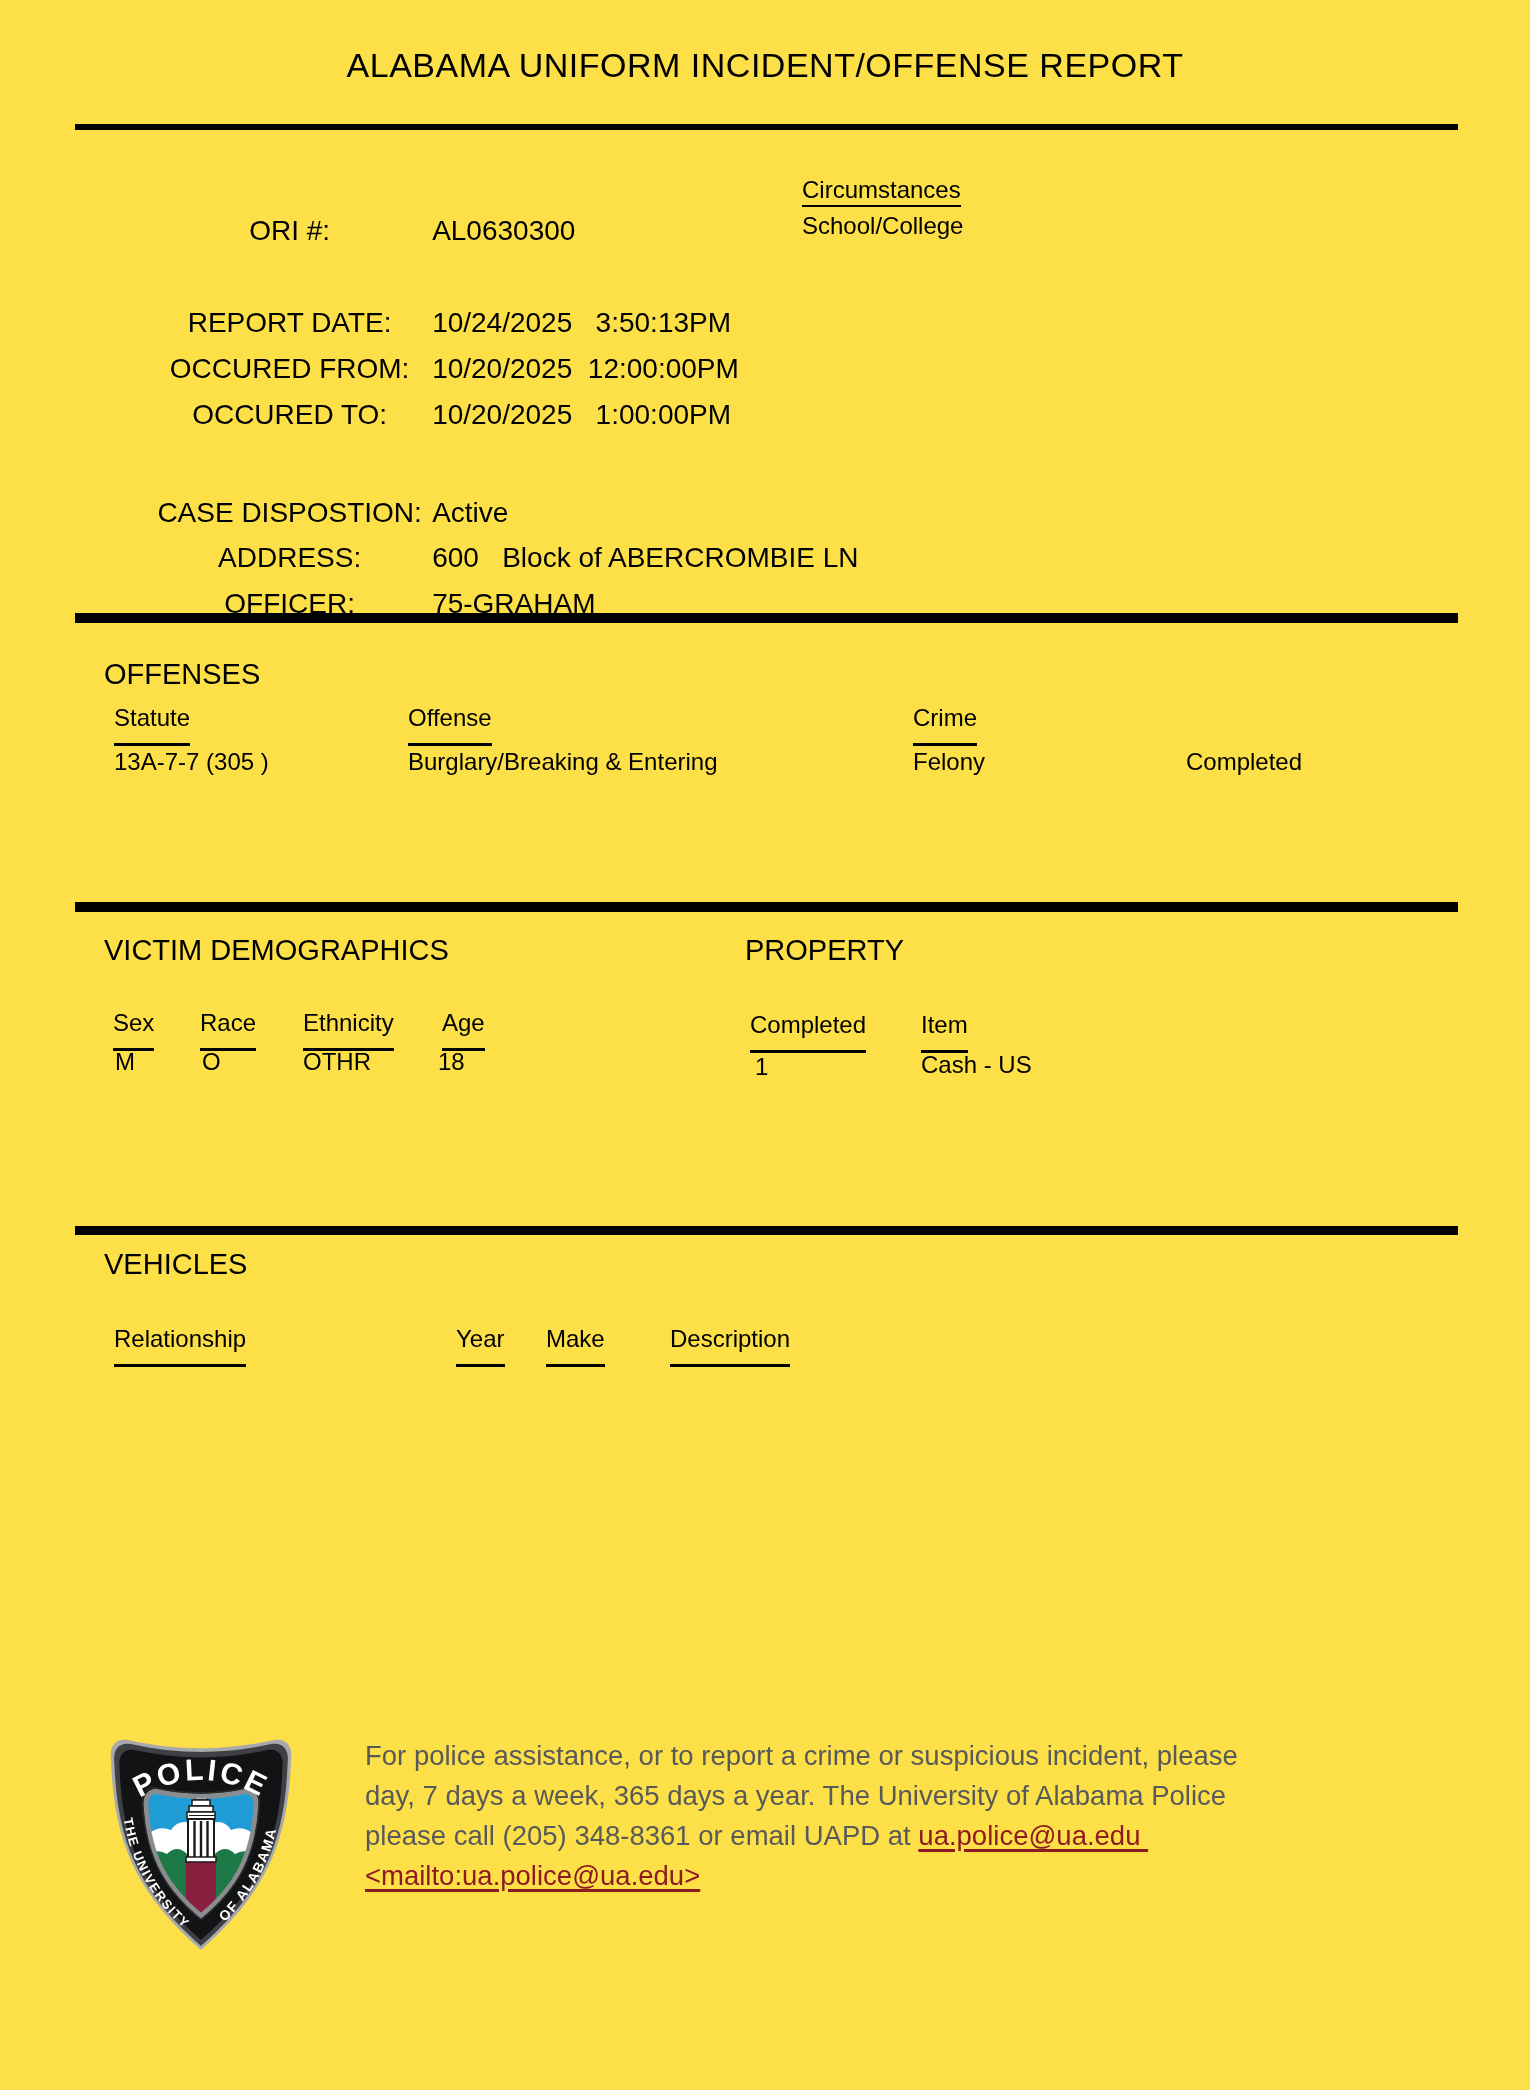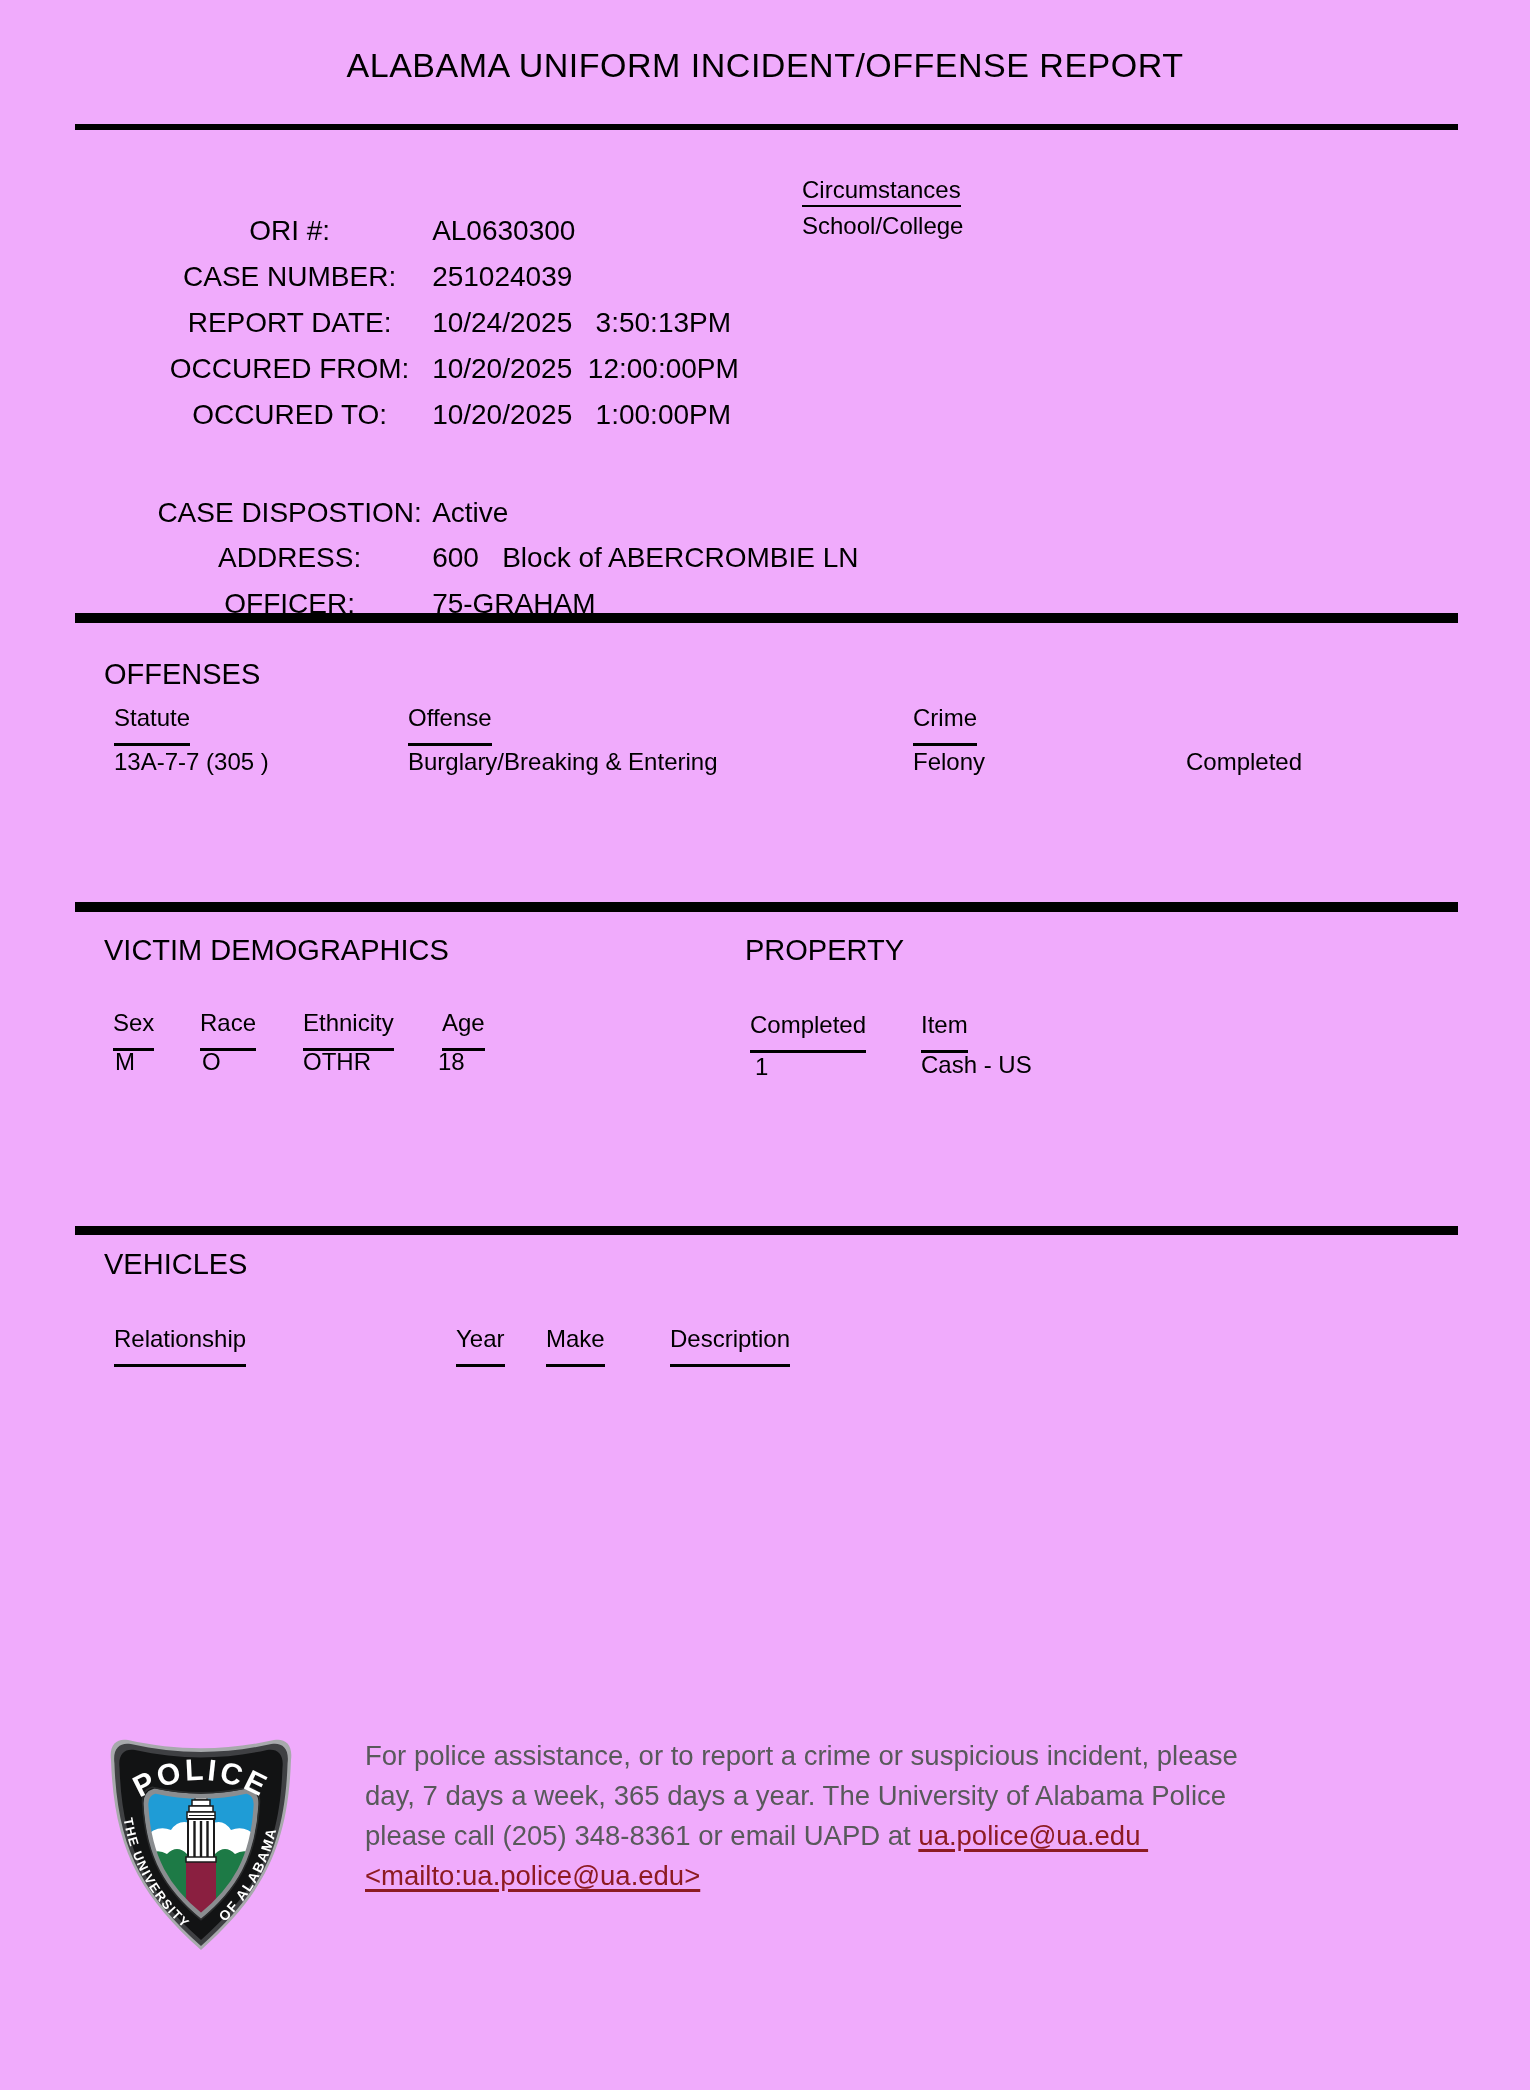--- a/index.html
+++ b/index.html
@@ -1,20 +1,20 @@
 <!DOCTYPE html>
 <html><head>
 <meta charset="utf-8">
 <style>
   * { margin:0; padding:0; box-sizing:border-box; }
   html,body { background:#fff; }
   .page {
     position:relative;
     width:1530px; height:2090px;
-    background:#f0abfc;
+    background:#fde047;
     font-family:"Liberation Sans", sans-serif;
     color:#000;
     overflow:hidden;
   }
   .title {
     position:absolute; top:46px; left:0; width:100%;
     text-align:center;
     font-size:34px; font-weight:400; letter-spacing:0.5px;
     color:#000;
   }
@@ -50,23 +50,20 @@
 </head>
 <body>
 
 <div class="page">
 
   <div class="title">ALABAMA UNIFORM INCIDENT/OFFENSE REPORT</div>
   <div class="hrule rule1"></div>
 
   <div class="frow" style="top:183px">
     <span class="flabel">ORI #:</span><span class="fval">AL0630300</span>
-  </div>
-  <div class="frow" style="top:229px">
-    <span class="flabel">CASE NUMBER:</span><span class="fval">251024039</span>
   </div>
   <div class="frow" style="top:275px">
     <span class="flabel">REPORT DATE:</span><span class="fval">10/24/2025   3:50:13PM</span>
   </div>
   <div class="frow" style="top:321px">
     <span class="flabel">OCCURED FROM:</span><span class="fval">10/20/2025  12:00:00PM</span>
   </div>
   <div class="frow" style="top:367px">
     <span class="flabel">OCCURED TO:</span><span class="fval">10/20/2025   1:00:00PM</span>
   </div>

